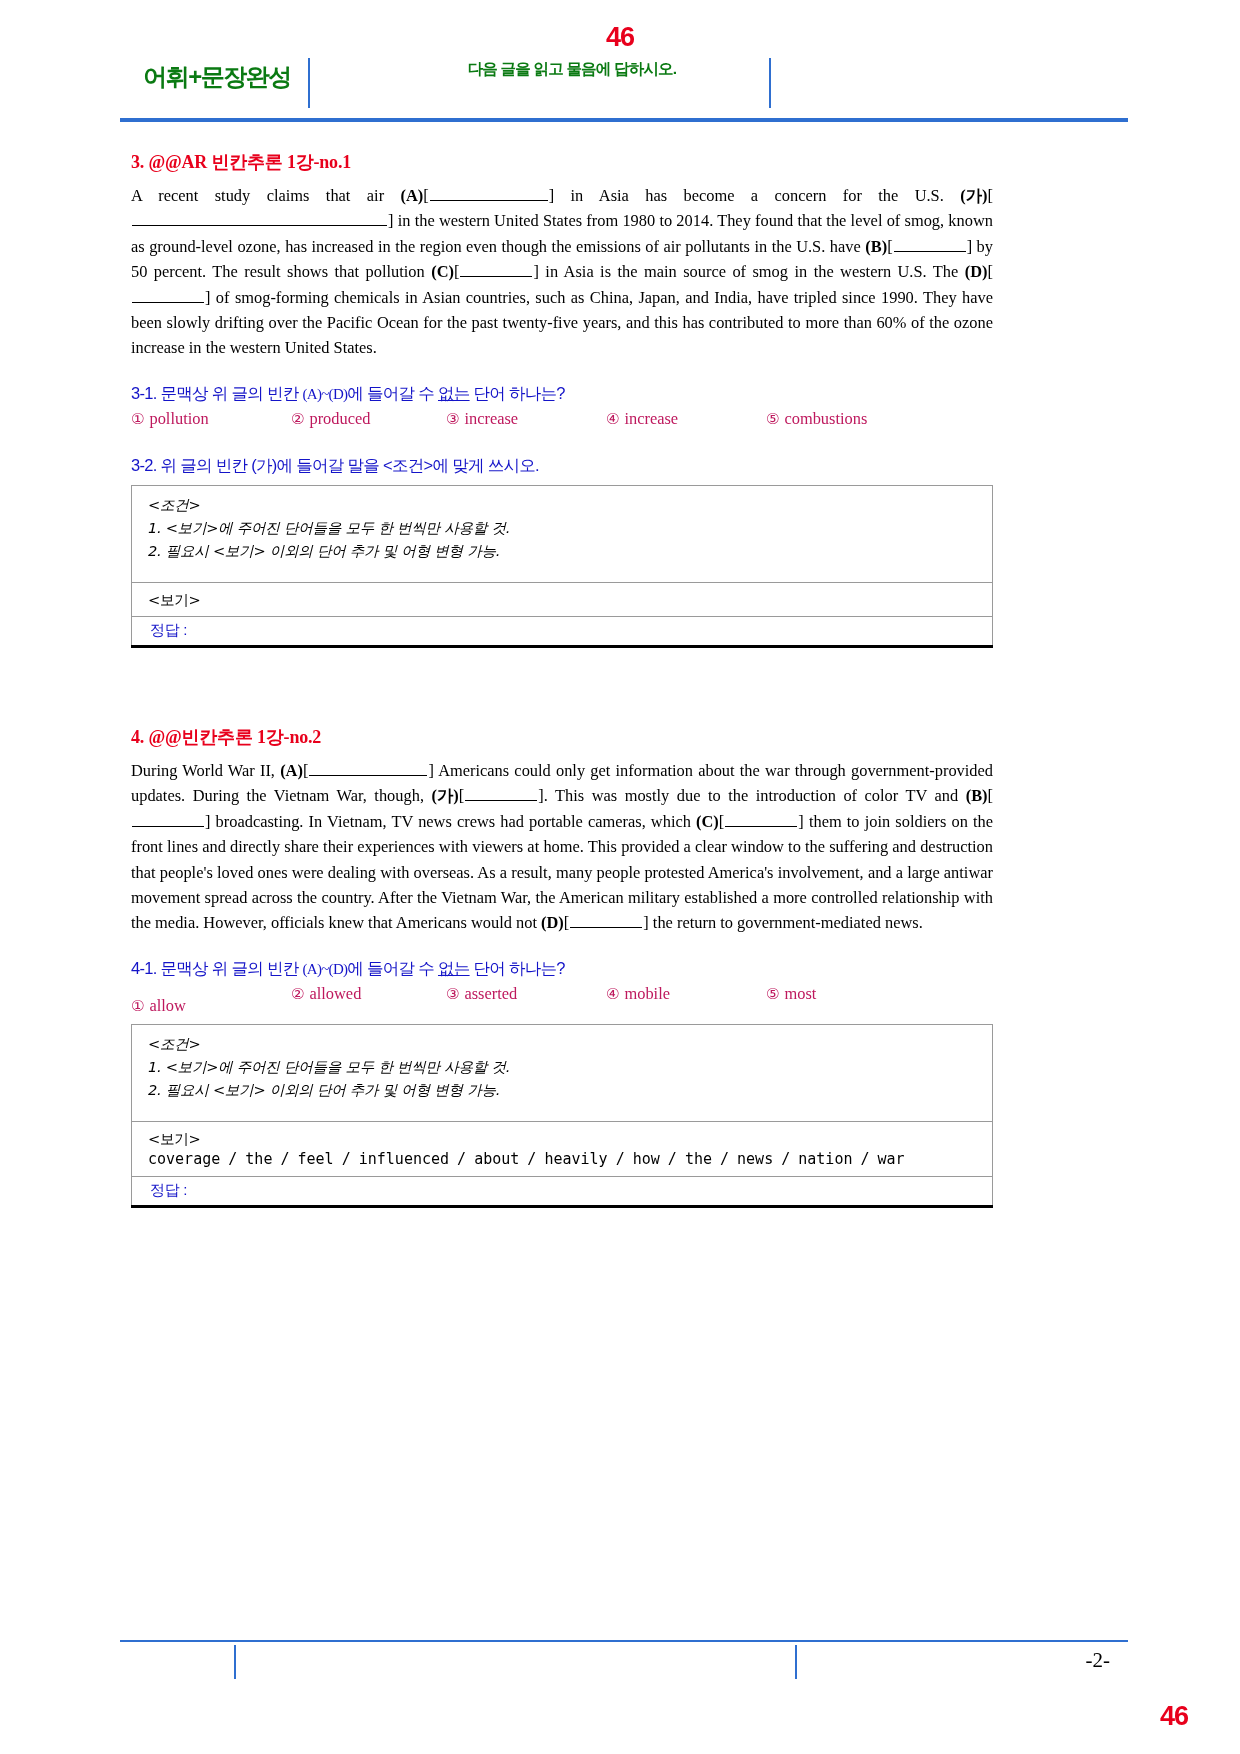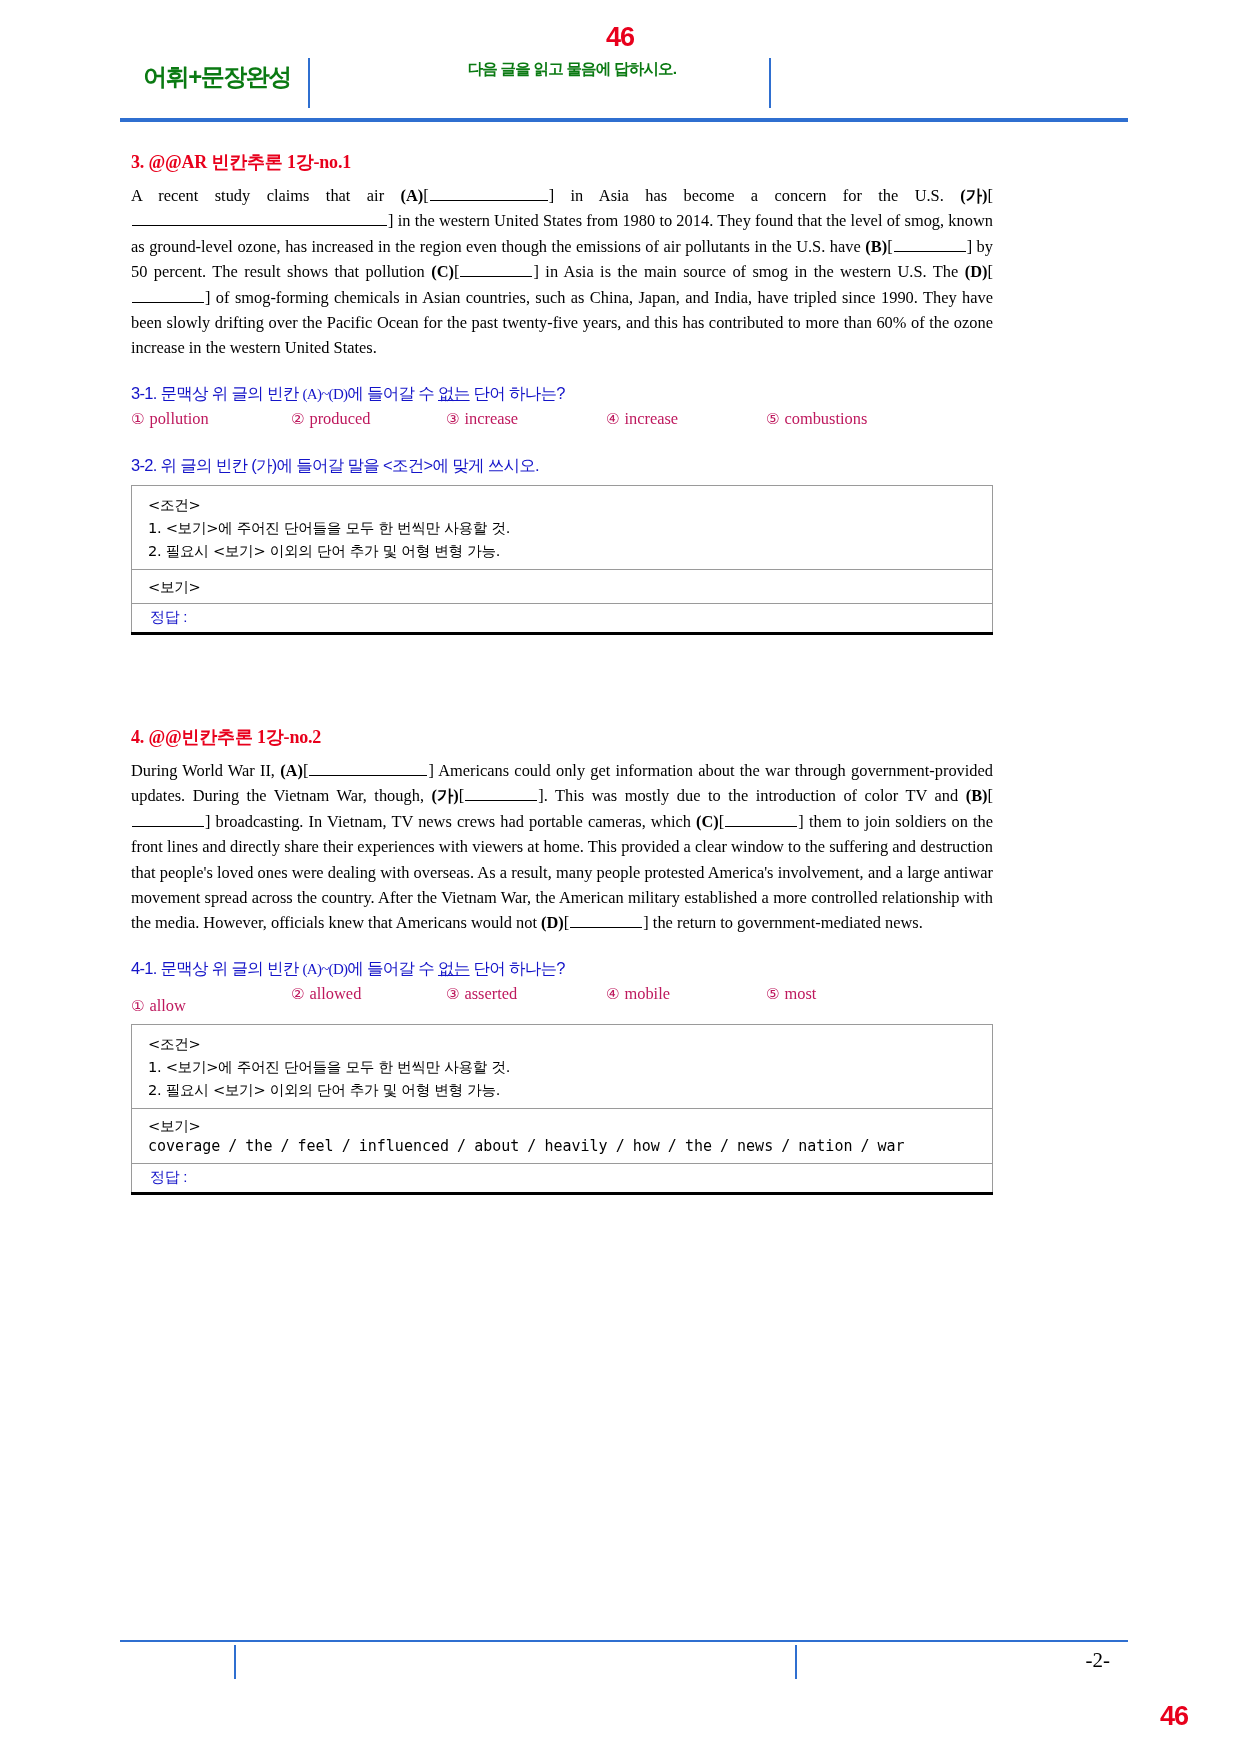--- a/index.html
+++ b/index.html
@@ -160,22 +160,23 @@
   }
 
   
   .cond-box {
     border: 1.2px solid #9a9a9a;
     border-bottom: none;
     margin-top: 8px;
     background: #fff;
   }
   .cond-top {
-    padding: 7px 0 7px 16px;
+    padding: 7px 0 20px 16px;
     border-bottom: 1.2px solid #9a9a9a;
+    font-style: italic;
   }
   .cond-line {
     font-family: "DejaVu Sans", "Liberation Sans", sans-serif;
     font-size: 14.6px;
     line-height: 23px;
     color: #000;
     letter-spacing: -0.3px;
   }
   .bogi-sec {
     padding: 6px 0 6px 16px;

